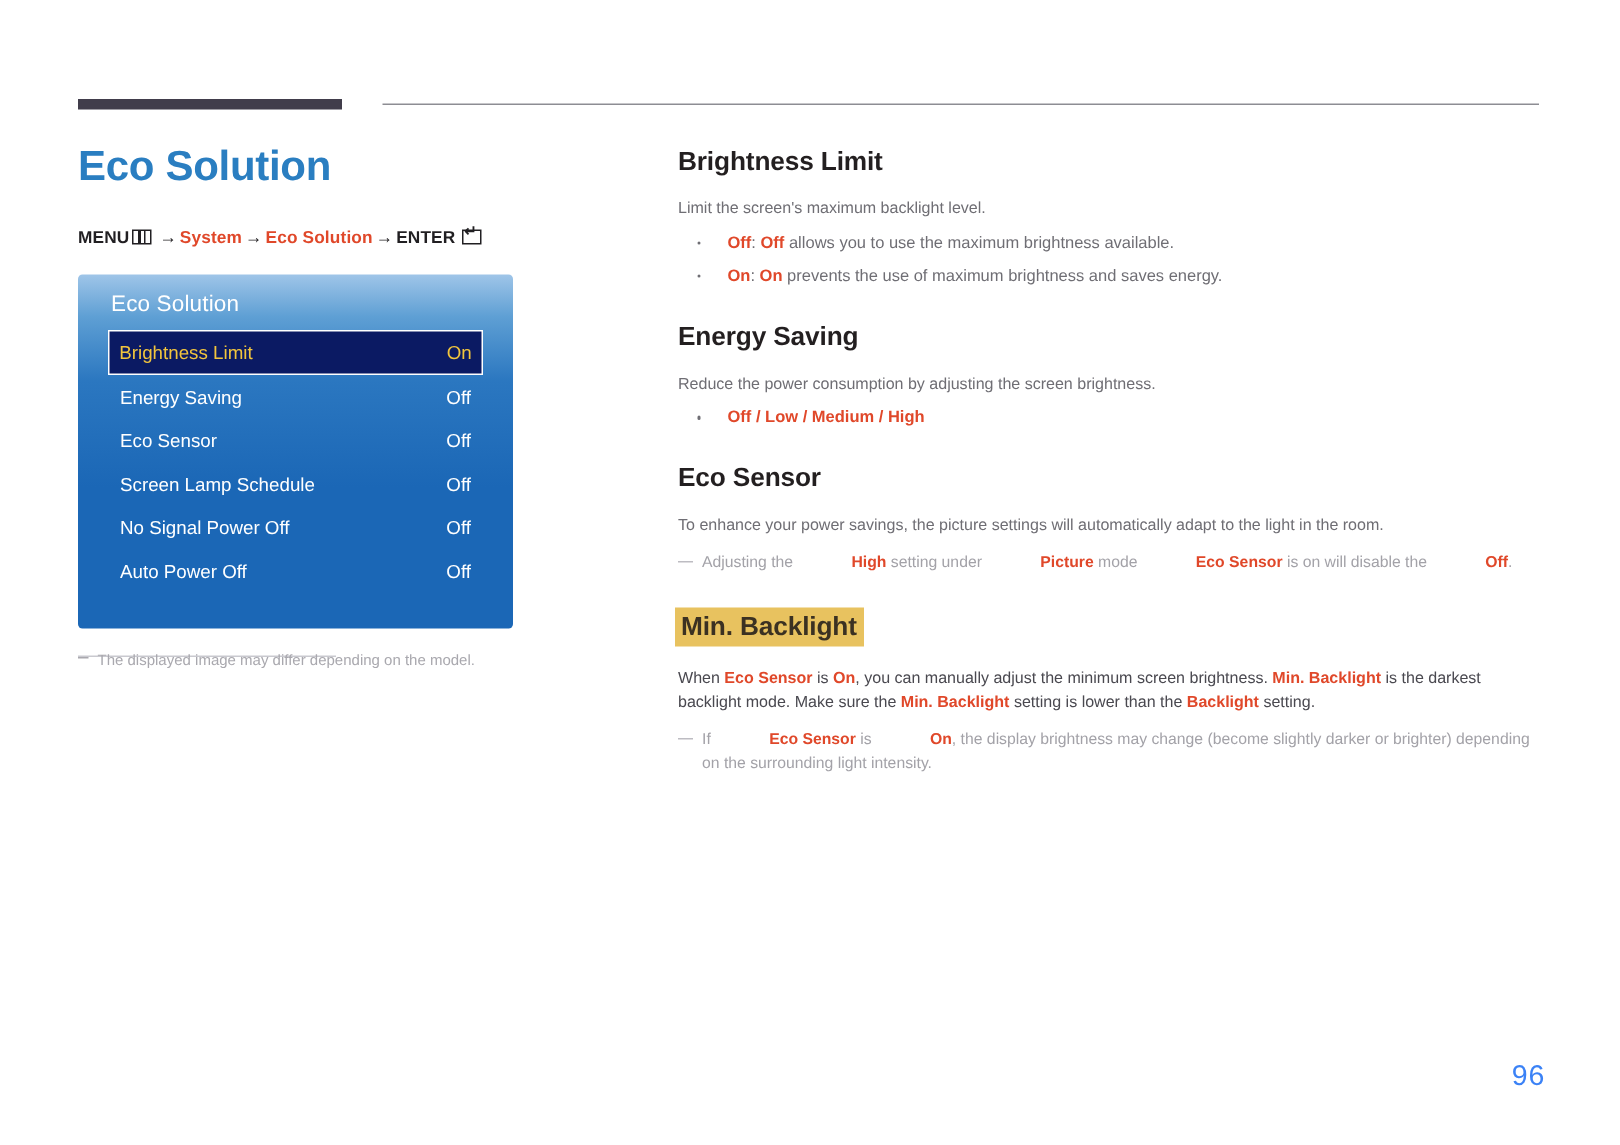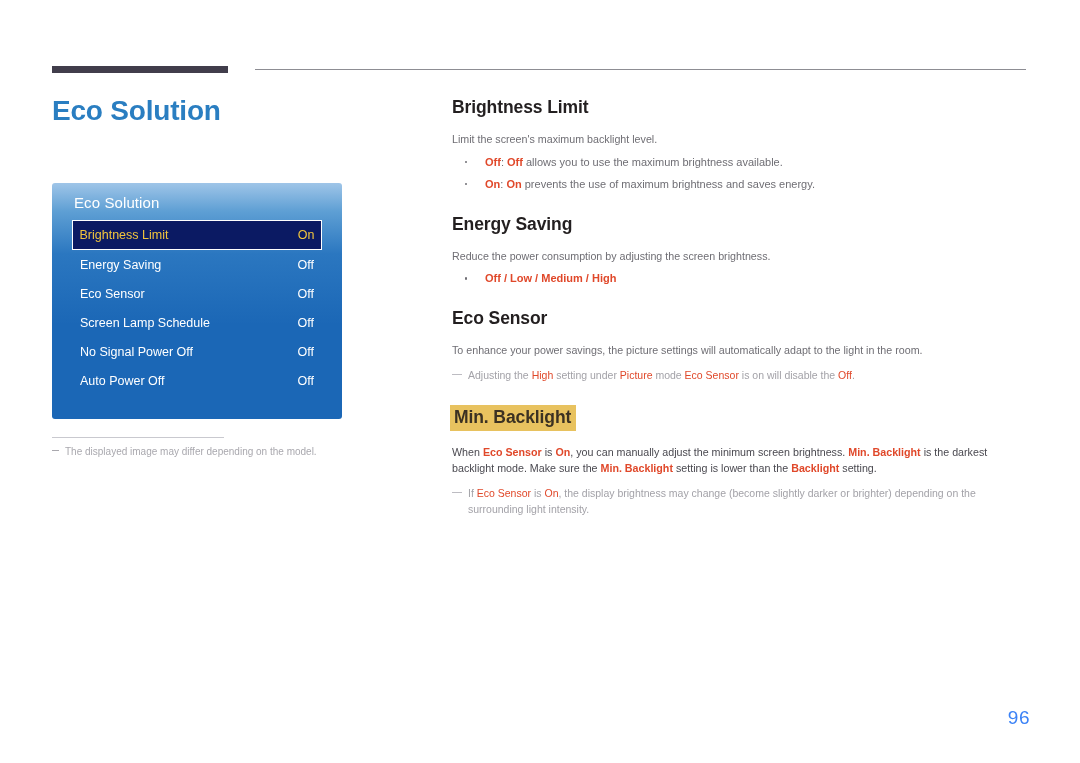--- a/index.html
+++ b/index.html
@@ -157,21 +157,21 @@
     position: absolute;
     left: 52px;
     top: 437px;
     width: 172px;
     height: 1px;
     background: #c9c9cf;
   }
   #left-note {
     position: absolute;
     left: 52px;
-    top: 445px;
+    top: 434px;
     width: 330px;
     font-size: 10px;
     color: #a9a8ae;
     line-height: 1.4;
     white-space: nowrap;
   }
   #left-note .note-dash {
     display: inline-block;
     width: 7px;
     height: 1px;
@@ -239,21 +239,21 @@
   .note::before {
     content: "";
     position: absolute;
     left: 0;
     top: 6px;
     width: 10px;
     height: 1.6px;
     background: #bdbcc2;
   }
   .red { color: #e0482a; font-weight: bold; }
-  .red-note { color: #e0482a; font-weight: normal; }
+  .red-note { color: #e0482a; font-weight: bold; margin-left: 36px; }
   .dark { color: #4a4950; }
 
   
   #page-number {
     position: absolute;
     right: 50px;
     top: 707px;
     font-size: 19px;
     color: #3b82f6;
     letter-spacing: 0.5px;
@@ -262,20 +262,23 @@
 </head>
 <body>
 
 <div id="top-rule-thick"></div>
 <div id="top-rule-thin"></div>
 
 <div id="left-col">
 
   <h1 id="page-title">Eco Solution</h1>
 
+  <div id="breadcrumb">
+    <span>MENU</span><span class="glyph-menu"></span><span class="bc-arrow">→</span><span class="bc-red">System</span><span class="bc-arrow">→</span><span class="bc-red">Eco Solution</span><span class="bc-arrow">→</span><span>ENTER</span><span class="glyph-enter"></span>
+  </div>
 </div>
 
 <div id="osd-panel">
   <div id="osd-title">Eco Solution</div>
   <div id="osd-list">
 
     <div class="osd-row selected">
       <span class="osd-label">Brightness Limit</span>
       <span class="osd-value">On</span>
     </div>

